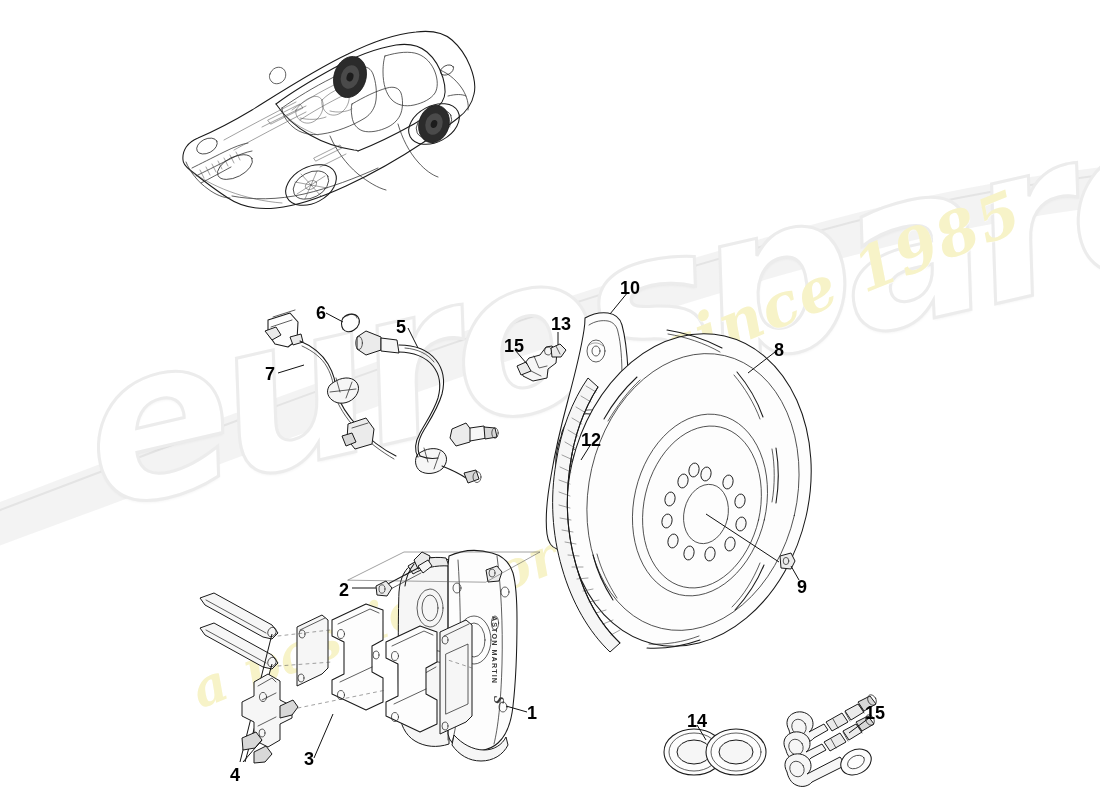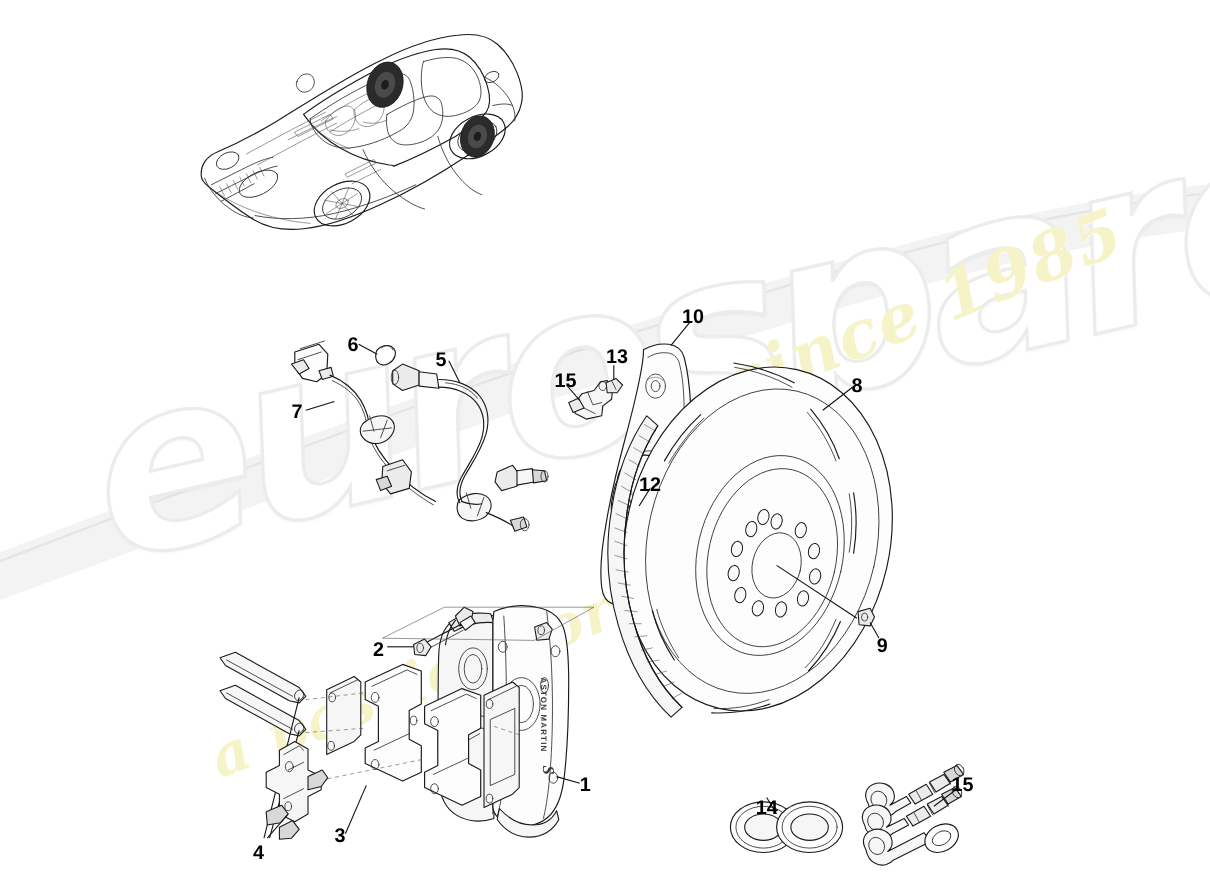--- a/index.html
+++ b/index.html
@@ -512,17 +512,17 @@
     <div class="callout" style="left:230px;top:766px;">4</div>
     <div class="callout" style="left:396px;top:318px;">5</div>
     <div class="callout" style="left:316px;top:304px;">6</div>
     <div class="callout" style="left:265px;top:365px;">7</div>
     <div class="callout" style="left:774px;top:341px;">8</div>
     <div class="callout" style="left:797px;top:578px;">9</div>
     <div class="callout" style="left:620px;top:279px;">10</div>
     <div class="callout" style="left:581px;top:431px;">12</div>
     <div class="callout" style="left:504px;top:337px;">15</div>
     <div class="callout" style="left:551px;top:315px;text-align:right;">13</div>
-    <div class="callout" style="left:687px;top:712px;margin-top:13px;">14</div>
+    <div class="callout" style="left:687px;top:712px;">14</div>
     <div class="callout" style="left:865px;top:704px;text-align:center;">15</div>
   </div>
 
 </div>
 
 </body></html>

